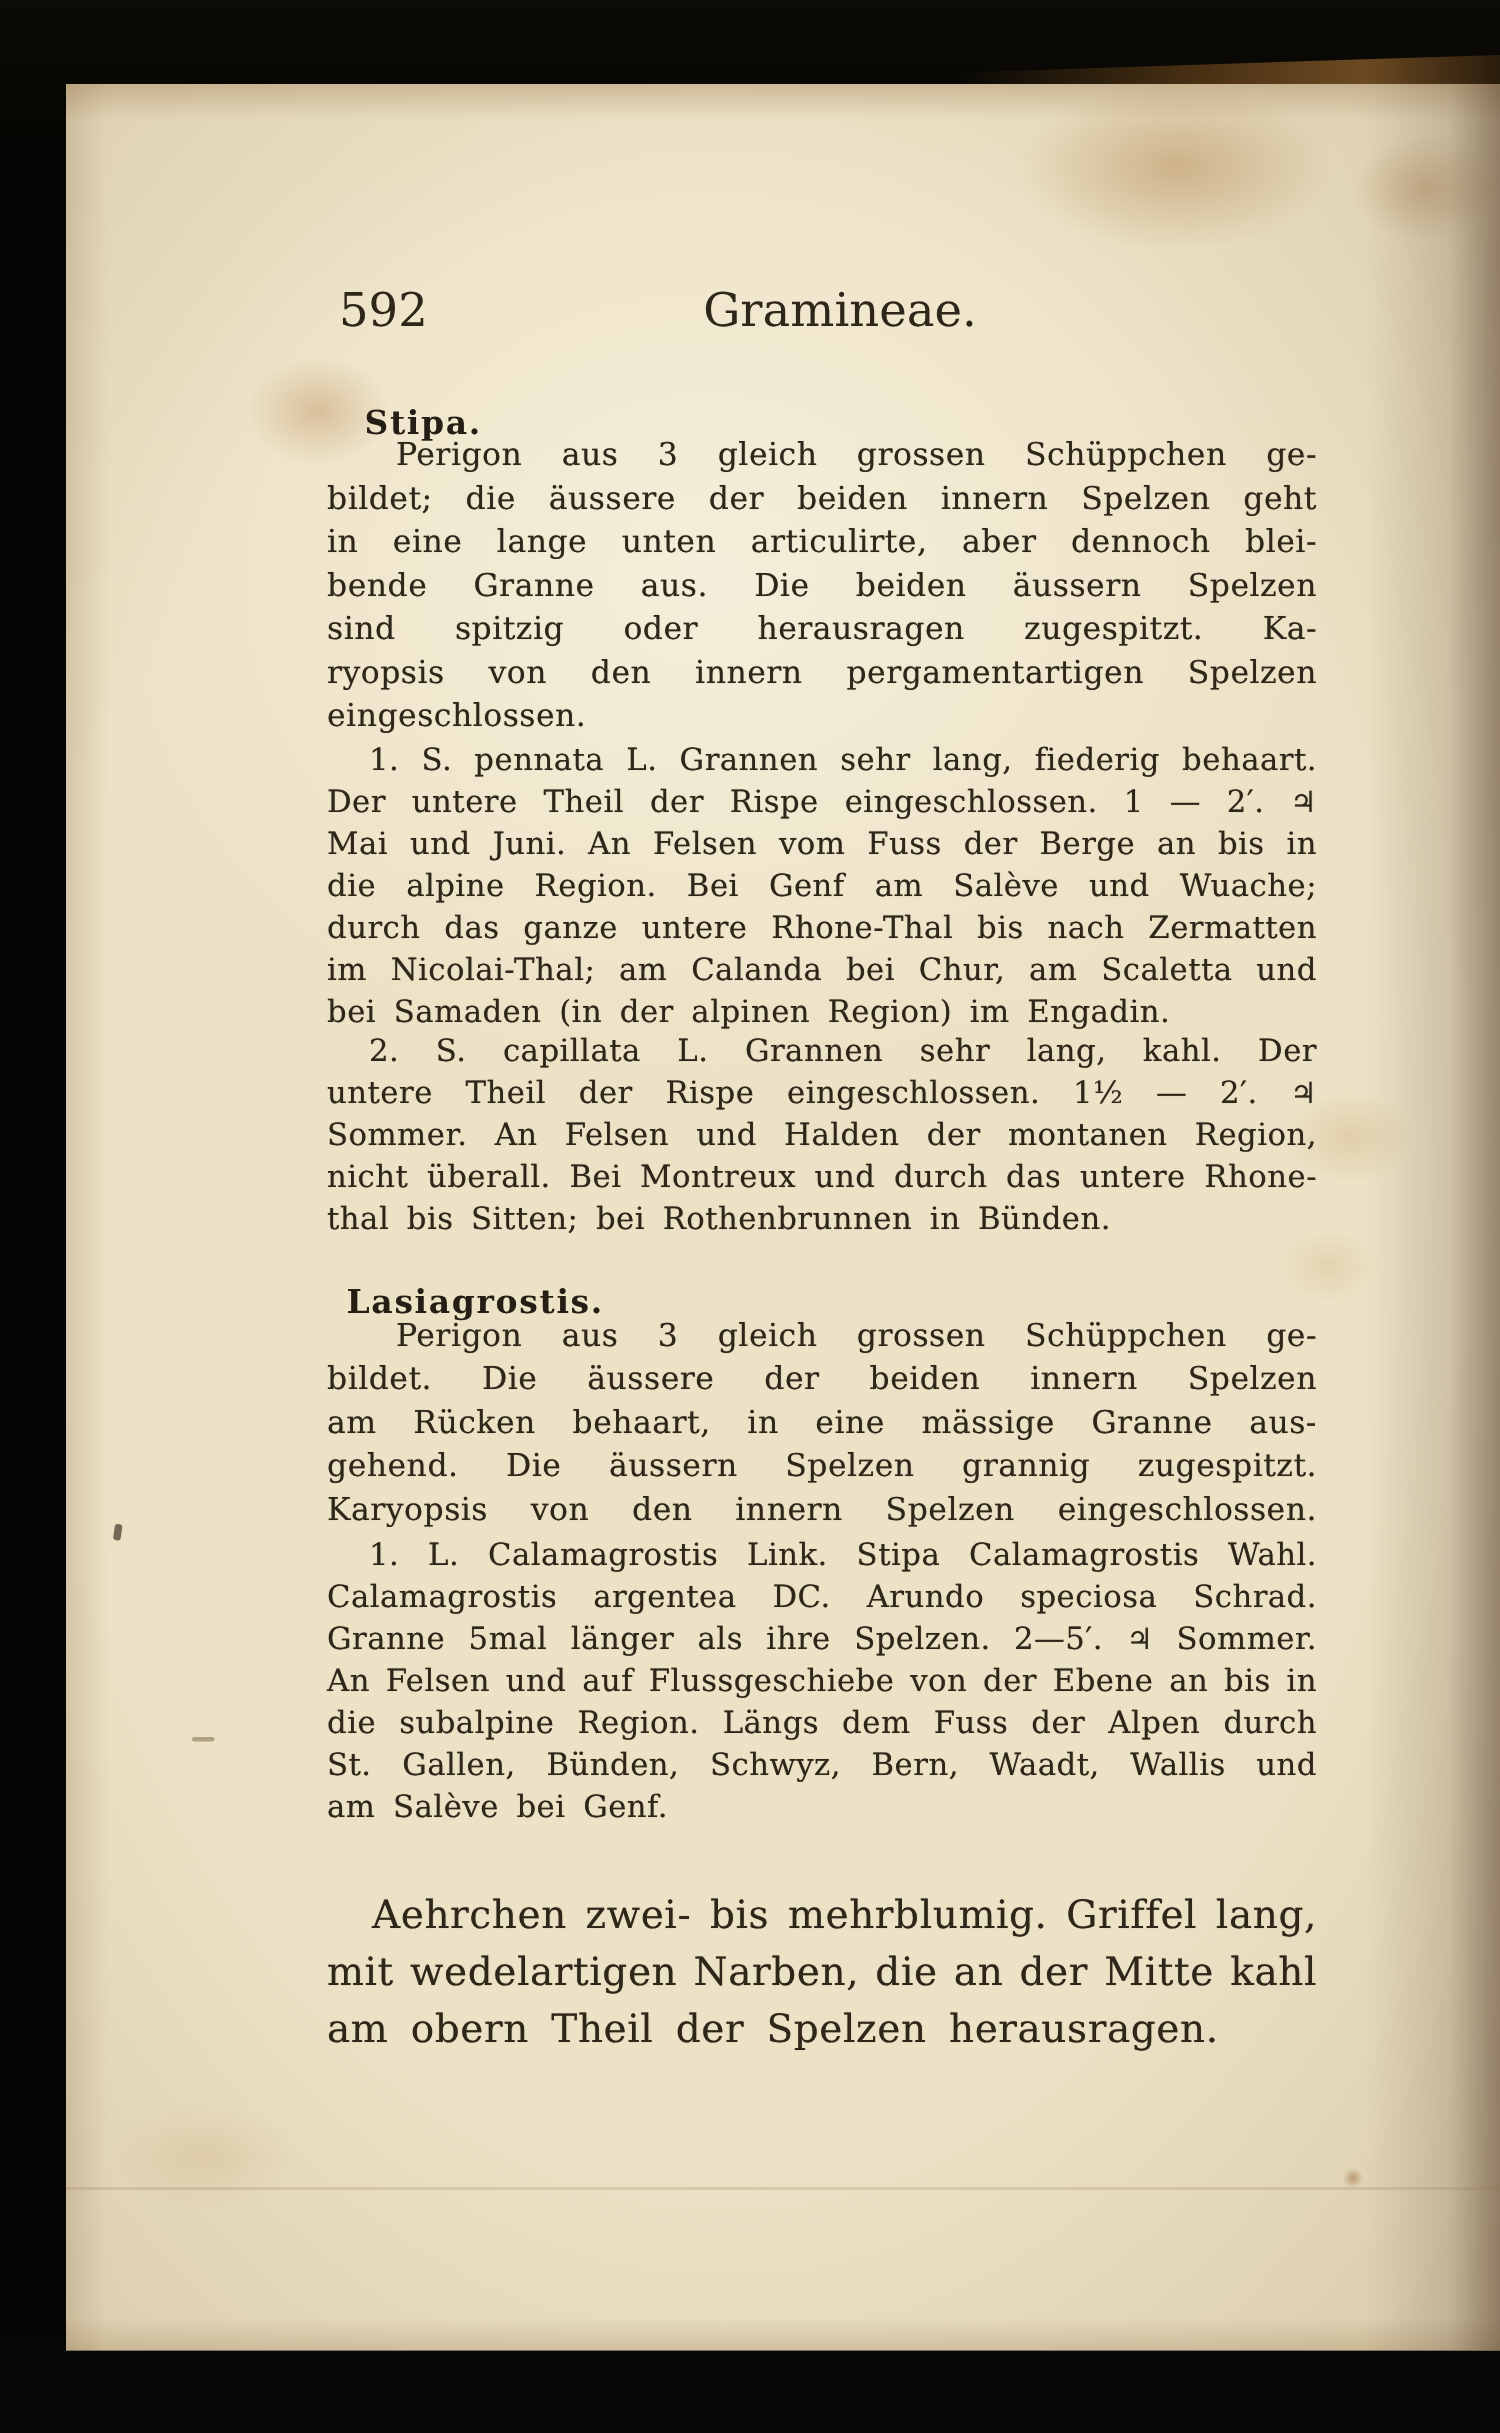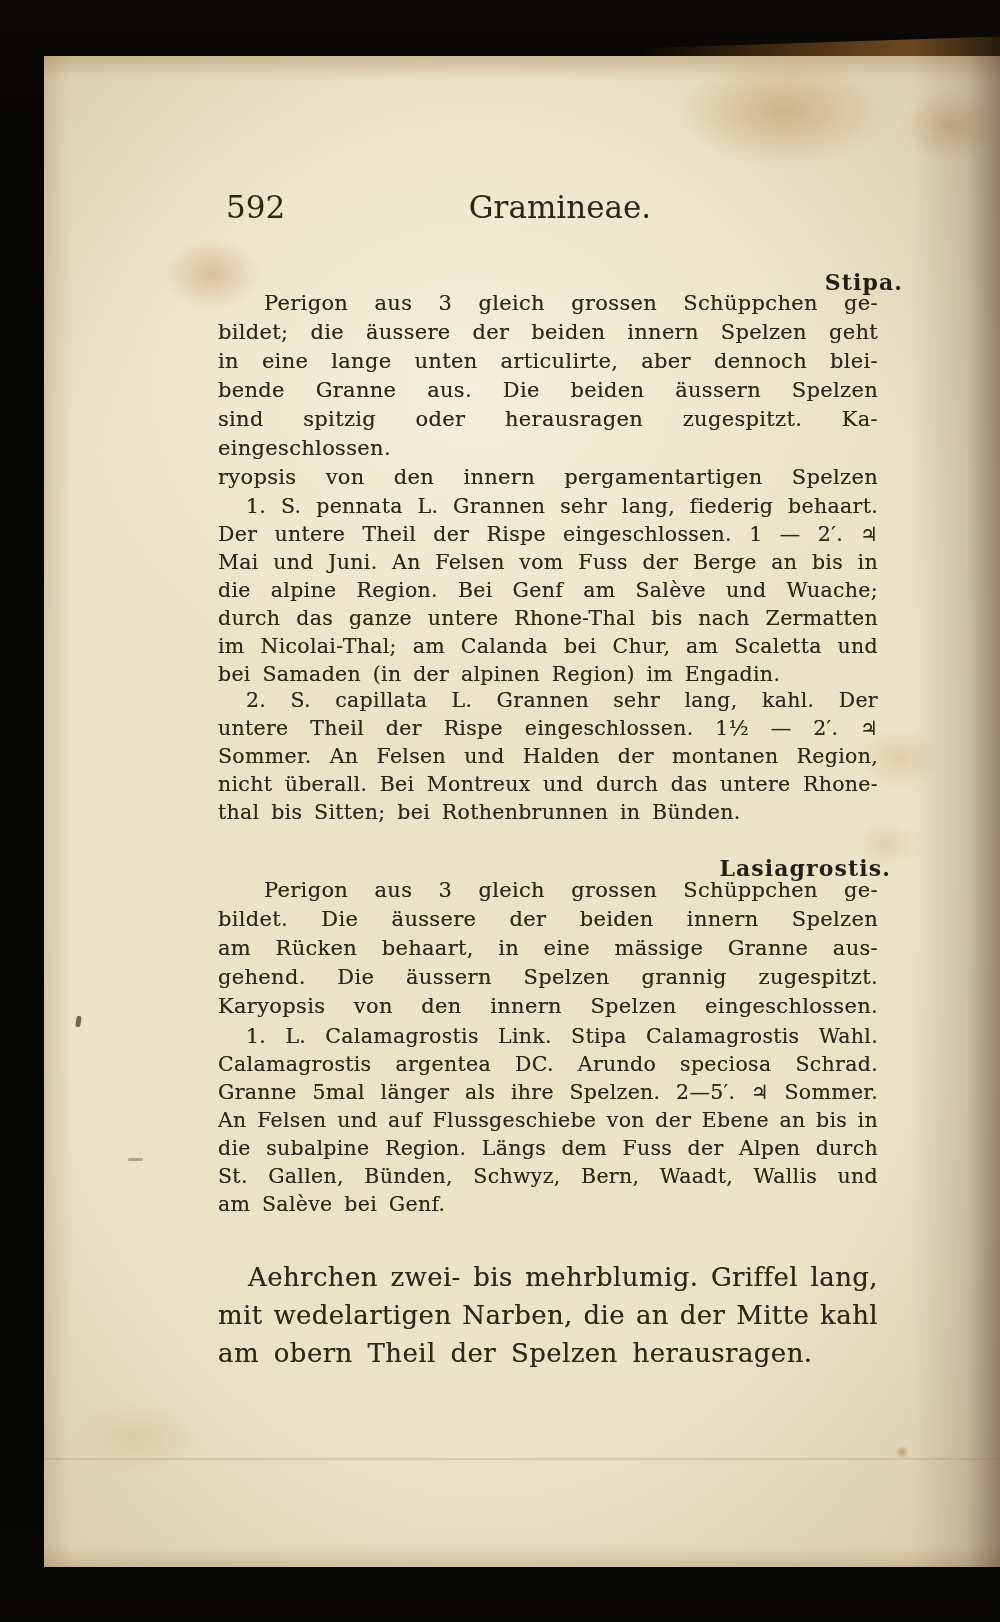--- a/index.html
+++ b/index.html
@@ -66,21 +66,21 @@
   .f-i{}
   .f-j{font-family:"DejaVu Sans","Liberation Sans",sans-serif;font-weight:600;font-size:.95em;}
   .genus-desc .line{height:29px;line-height:29px;font-size:21px;}
   .species .line{height:28px;line-height:28px;font-size:20.5px;}
   .tribe-desc .line{height:38px;line-height:38px;font-size:26px;}
   .header-row{position:absolute;top:134px;left:0;width:660px;height:34px;
     font-size:31px;line-height:34px;}
   .pagenum{position:absolute;left:8px;}
   .runtitle{position:absolute;left:50%;transform:translateX(calc(-50% + 12px));}
   .genus-head{
-    position:absolute;width:660px;text-align:right;
+    position:absolute;width:660px;text-align:left;
     font-size:22px;font-weight:700;line-height:26px;
     letter-spacing:.05em;color:#241e14;
   }
   .head-stipa{top:195px;transform:translateX(25px);}
   .head-lasia{top:781px;transform:translateX(13px);}
   .tribe-head{position:absolute;top:1186px;width:660px;}
   .tribe-head .line{height:40px;line-height:40px;font-size:28px;transform:translateX(13px);}
   .text-col .line{text-shadow:0 0 .5px rgba(45,38,25,.55);}
 </style>
 </head>
@@ -101,22 +101,22 @@
       </div>
 
       <h2 class="genus-head head-stipa">Stipa.</h2>
 
       <div class="block genus-desc" style="top:233px">
           <div class="line a-j ind"><span class="f-n">Perigon aus 3 gleich grossen Schüppchen ge-</span></div>
           <div class="line a-j"><span class="f-n">bildet; die äussere der beiden innern Spelzen geht</span></div>
           <div class="line a-j"><span class="f-n">in eine lange unten articulirte, aber dennoch blei-</span></div>
           <div class="line a-j"><span class="f-n">bende Granne aus. Die beiden äussern Spelzen</span></div>
           <div class="line a-j"><span class="f-n">sind spitzig oder herausragen zugespitzt. Ka-</span></div>
+          <div class="line a-j"><span class="f-n">ryopsis von den innern pergamentartigen Spelzen</span></div>
           <div class="line a-l"><span class="f-n">eingeschlossen.</span></div>
-          <div class="line a-j"><span class="f-n">ryopsis von den innern pergamentartigen Spelzen</span></div>
         </div>
 
       <div class="block species" style="top:436px">
           <div class="line a-j ind"><span class="f-n">1. </span><span class="f-i">S. pennata L.</span><span class="f-n"> Grannen sehr lang, fiederig behaart.</span></div>
           <div class="line a-j"><span class="f-n">Der untere Theil der Rispe eingeschlossen. 1 — 2′. </span><span class="f-j">♃</span></div>
           <div class="line a-j"><span class="f-n">Mai und Juni. An Felsen vom Fuss der Berge an bis in</span></div>
           <div class="line a-j"><span class="f-n">die alpine Region. Bei Genf am Salève und Wuache;</span></div>
           <div class="line a-j"><span class="f-n">durch das ganze untere Rhone-Thal bis nach Zermatten</span></div>
           <div class="line a-j"><span class="f-n">im Nicolai-Thal; am Calanda bei Chur, am Scaletta und</span></div>
           <div class="line a-l"><span class="f-n">bei Samaden (in der alpinen Region) im Engadin.</span></div>

